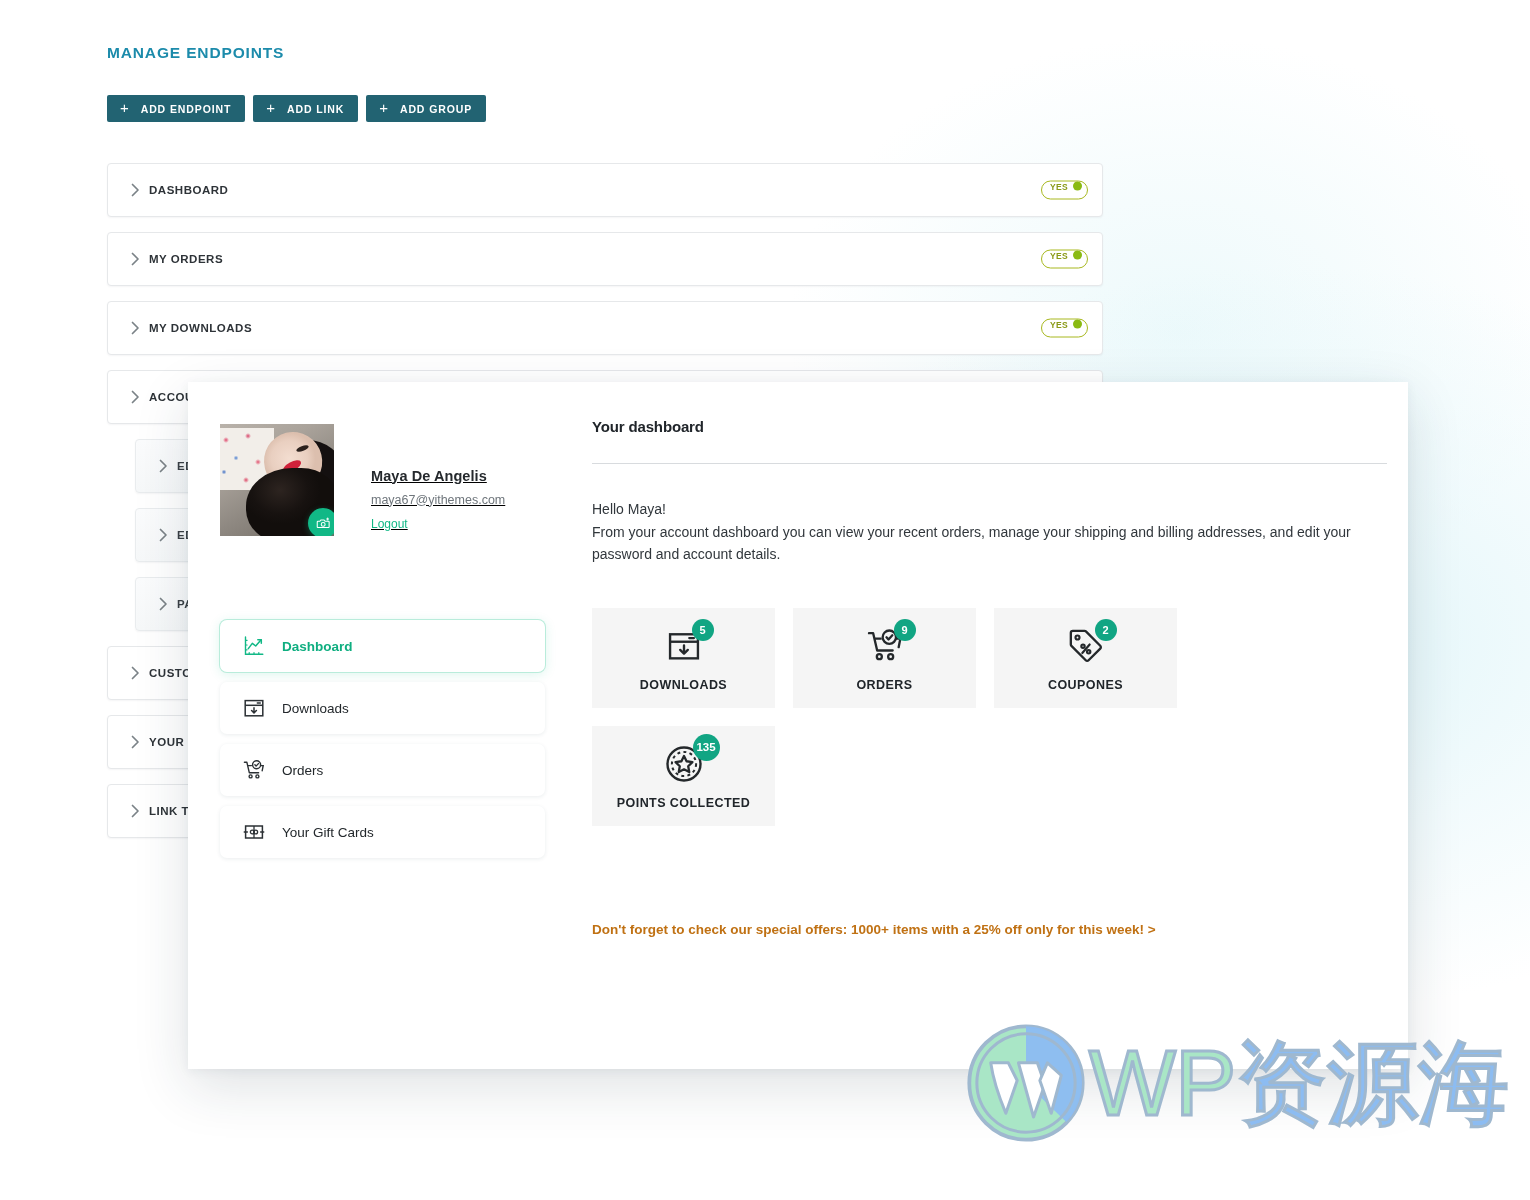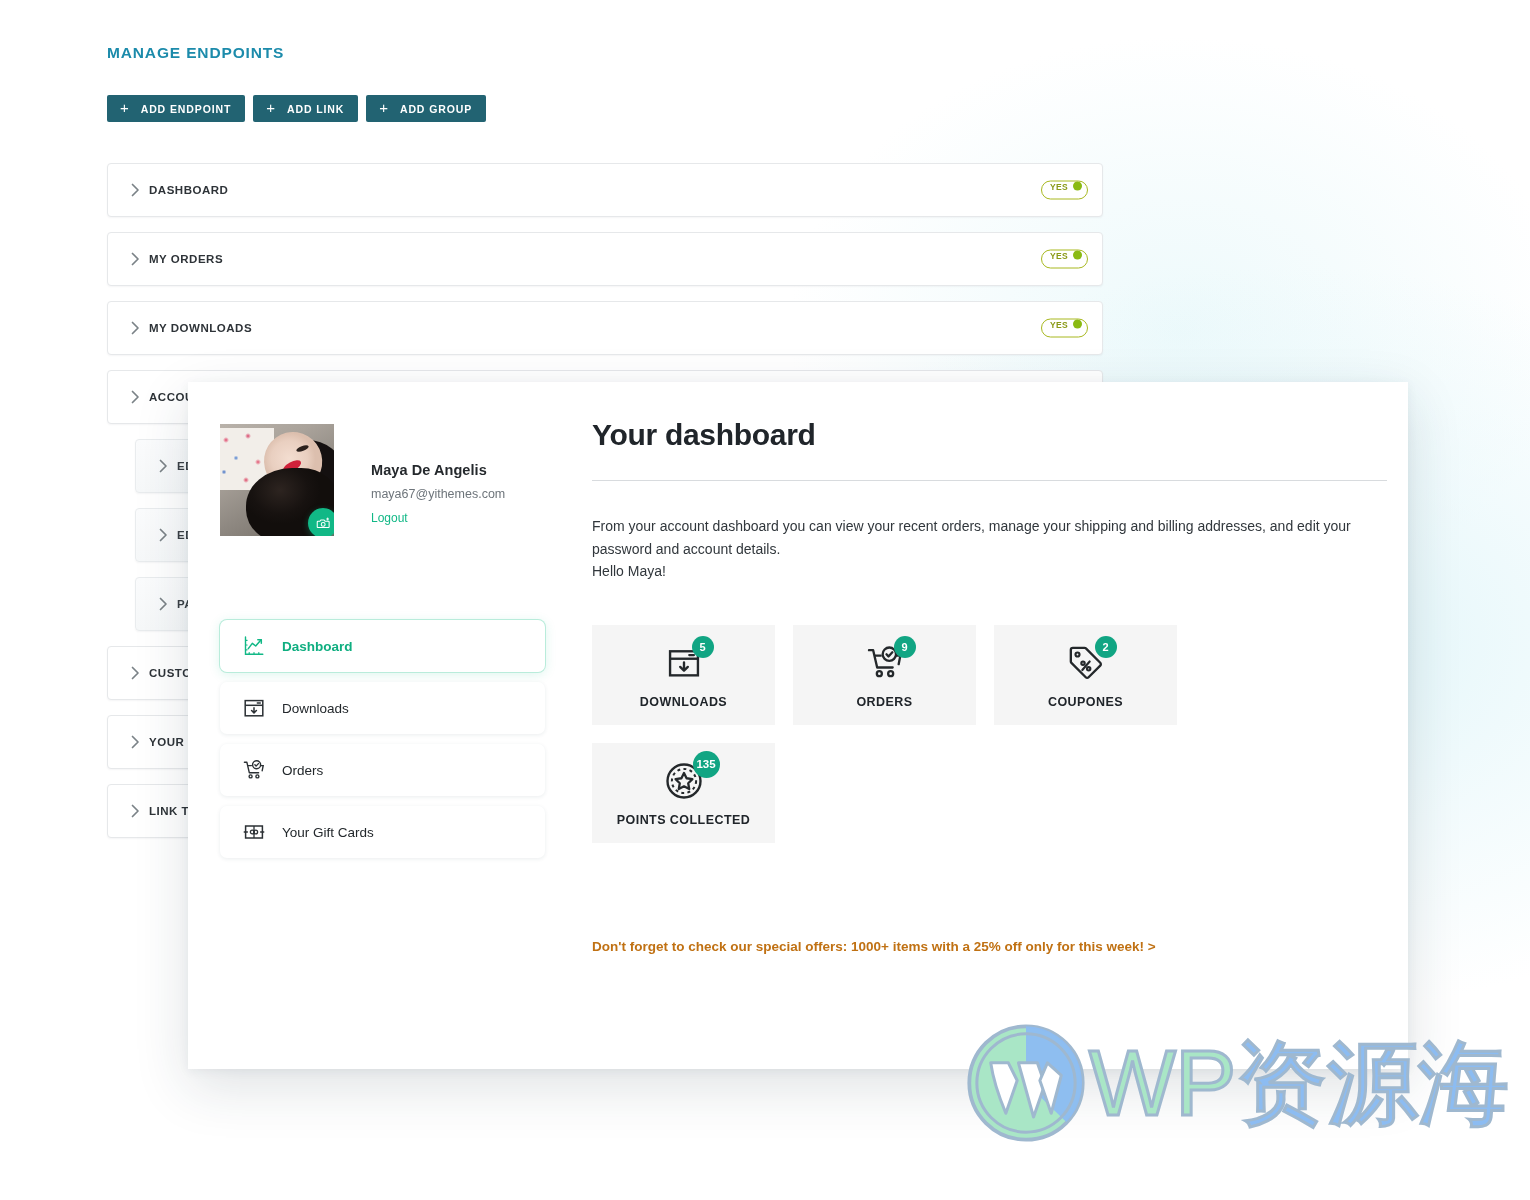--- a/index.html
+++ b/index.html
@@ -76,21 +76,21 @@
   
   .panel {
     position: absolute; left: 188px; top: 382px;
     width: 1220px; height: 687px;
     background: #ffffff;
     box-shadow: 0 18px 52px rgba(26,52,64,0.14), 0 2px 10px rgba(26,52,64,0.06);
   }
 
   .p-side { position: absolute; left: 32px; top: 42px; width: 325px; }
 
-  .userbox { display: flex; gap: 0; align-items: flex-start; }
+  .userbox { display: flex; gap: 0; align-items: center; text-decoration: underline; }
   .avatar {
     position: relative; width: 114px; height: 112px; flex: 0 0 auto;
     background:
       linear-gradient(150deg,#b9b2aa 0%, #aaa39b 30%, #8e8881 60%, #6e6860 100%);
     overflow: hidden;
   }
   .avatar .hairA {
     position:absolute; left:26px; top:44px; width:92px; height:76px;
     background: radial-gradient(40px 34px at 34px 22px, #2d2420 0%, #171210 70%, #120e0c 100%);
     border-radius: 50% 40% 55% 45%;
@@ -169,21 +169,21 @@
     position: absolute; right: 22px; top: 50%; transform: translateY(-50%);
     color: #4a5055;
   }
   .subitem {
     font-size: 13px; color: #3b4146; padding: 0 0 0 56px;
     line-height: 28px; cursor: pointer;
   }
 
   
   .p-main { position: absolute; left: 404px; top: 36px; width: 795px; }
-  .dash-title { font-size: 30px; font-weight: 700; color: #20252a; letter-spacing: -.01em; }
+  .dash-title { font-size: 15px; font-weight: 700; color: #20252a; letter-spacing: -.01em; }
   .hr { height: 1px; background: #d8dbde; margin: 28px 0 0 0; }
   .hello { margin-top: 34px; font-size: 14px; color: #31373c; line-height: 1.62; }
 
   .cards { display: flex; gap: 18px; margin-top: 42px; }
   .card {
     position: relative;
     width: 183px; height: 100px;
     background: #f5f5f5;
     display: flex; flex-direction: column; align-items: center; justify-content: center;
     cursor: pointer;
@@ -438,22 +438,22 @@
           <span class="nlabel">Your Gift Cards</span>
         </div>
 
       </div>
     </div>
 
     <div class="p-main">
       <div class="dash-title">Your dashboard</div>
       <div class="hr"></div>
       <div class="hello">
+        <div>Hello Maya!</div>
         <div>From your account dashboard you can view your recent orders, manage your shipping and billing addresses, and edit your password and account details.</div>
-        <div>Hello Maya!</div>
       </div>
 
       <div class="cards">
 
         <div class="card">
           <div class="cicon">
             <svg width="38" height="38" viewBox="0 0 24 24" fill="none">
               <rect x="3.2" y="4.6" width="17.6" height="15.2" stroke="currentColor" stroke-width="1.5"></rect>
               <path d="M3.2 9.3h17.6" stroke="currentColor" stroke-width="1.5"></path>
               <path d="M15.3 7h3" stroke="currentColor" stroke-width="1.4" stroke-linecap="round"></path>

